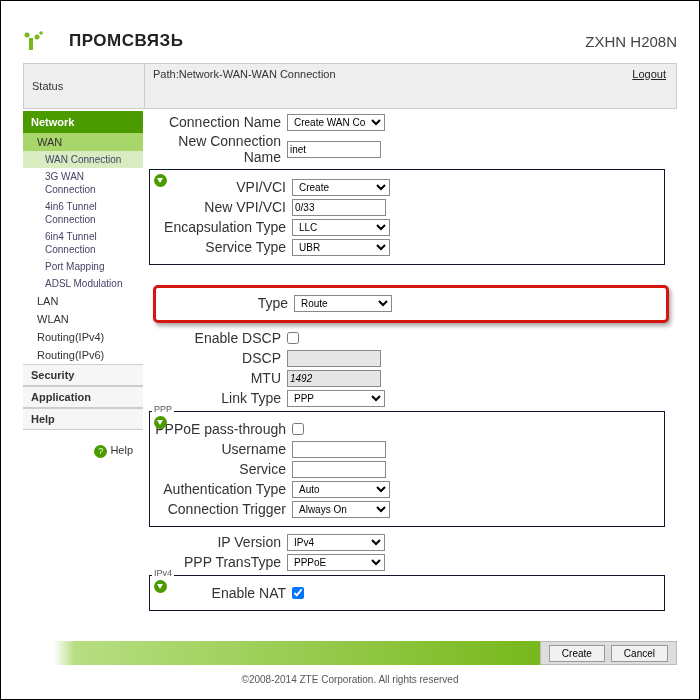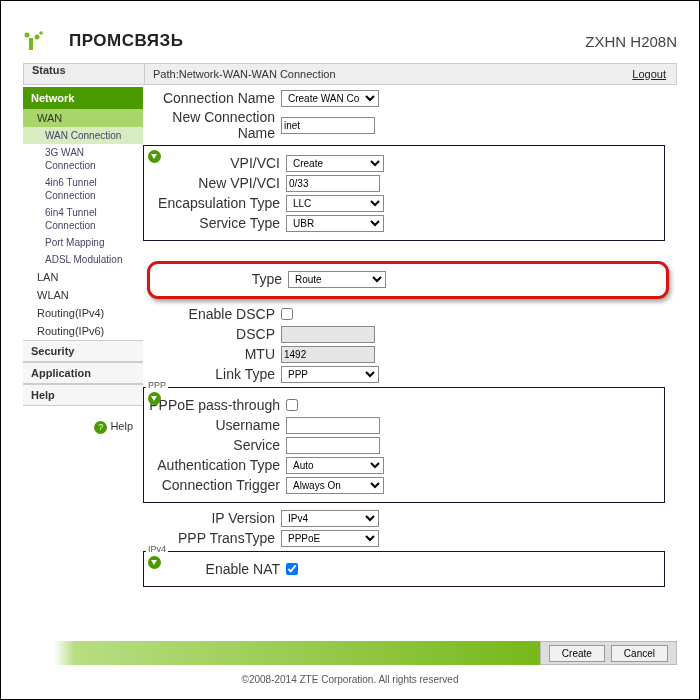--- a/index.html
+++ b/index.html
@@ -3,46 +3,46 @@
 <meta charset="utf-8">
 <style>
   * { box-sizing: border-box; margin: 0; padding: 0; }
   body { font-family: Verdana, Arial, sans-serif; font-size: 11px; color: #333; background: #fff; }
   .frame { width: 700px; height: 700px; border: 1px solid #000; position: relative; padding: 30px 22px 0 22px; }
   .header { display: flex; justify-content: space-between; align-items: center; margin-bottom: 12px; }
   .logo { display: flex; align-items: center; gap: 22px; }
   .logo-text { font-family: Arial, sans-serif; font-size: 17px; font-weight: 900; letter-spacing: 0.5px; color: #222; }
   .model { font-size: 15px; color: #444; font-weight: 400; }
   .status-bar { display: flex; background: #eee; border: 1px solid #ccc; font-size: 11px; }
-  .status-label { width: 120px; padding: 0 8px; font-weight: bold; }
+  .status-label { width: 120px; padding: 16px 8px; font-weight: normal; }
   .status-path { flex: 1; padding: 4px 8px; border-left: 1px solid #ccc; }
   .status-logout { padding: 4px 10px; text-decoration: underline; cursor: pointer; color: #222; }
-  .body { display: flex; margin-top: 2px; height: 545px; }
+  .body { display: flex; gap: 6px; margin-top: 2px; height: 545px; }
   .sidebar { width: 120px; }
   .menu-cat { display: block; padding: 4px 8px; font-weight: bold; border-top: 1px solid #ccc; border-bottom: 1px solid #ccc; background: #f6f6f6; font-size: 11px; cursor: pointer; }
   .menu-cat.active { background: #4b9a00; color: #fff; border-color: #4b9a00; }
   .menu-item { display: block; padding: 3px 8px 3px 14px; font-size: 11px; color: #333; cursor: pointer; }
   .menu-item.active { background: #a8d66a; }
   .menu-sub { display: block; padding: 2px 8px 2px 22px; font-size: 10px; color: #446; line-height: 1.3; cursor: pointer; }
   .menu-sub.active { background: #d7ecc0; }
   .help-link { margin-top: 14px; text-align: right; padding-right: 10px; }
   .help-badge { display: inline-block; width: 13px; height: 13px; border-radius: 50%; background: #4b9a00; color: #fff; text-align: center; font-size: 9px; line-height: 13px; margin-right: 3px; }
   .content { flex: 1; overflow: hidden; font-size: 10px; }
   .row { display: flex; align-items: center; margin: 2px 0; min-height: 18px; }
   .lbl { width: 138px; text-align: right; padding-right: 6px; font-size: 14px; color: #333; }
   select, input[type=text] { font-size: 10px; height: 17px; border: 1px solid #888; background: #fff; padding: 0 2px; }
   select { width: 98px; }
   input[type=text] { width: 94px; }
-  input[type=text].ro { background: #e6e6e6; }
+  input[type=text].ro { background: #e6e6e6; font-style: italic; }
   input[type=checkbox] { width: 12px; height: 12px; }
   .panel { border: 1px solid #0f172a; margin: 4px 12px 6px 0; position: relative; padding: 6px 4px 6px 4px; }
   .panel-tag { position: absolute; left: 2px; top: -8px; font-size: 9px; background: #fff; padding: 0 2px; color: #555; }
   .collapse-dot { position: absolute; left: 4px; top: 4px; width: 13px; height: 13px; border-radius: 50%; background: #4b9a00; }
   .collapse-dot::before { content: ""; position: absolute; left: 3px; top: 4px; border-left: 3.5px solid transparent; border-right: 3.5px solid transparent; border-bottom: 5px solid #fff; transform: rotate(180deg); }
-  .highlight-wrap { border: 3px solid #d4160e; border-radius: 11px; padding: 4px 8px 6px 8px; margin: 20px 8px 6px 4px; box-shadow: 2px 3px 4px rgba(0,0,0,0.35); background: #fff; }
+  .highlight-wrap { border: 3px solid #d4160e; border-radius: 5px; padding: 4px 8px 6px 8px; margin: 20px 8px 6px 4px; box-shadow: 2px 3px 4px rgba(0,0,0,0.35); background: #fff; }
   .footer-bar { position: absolute; left: 22px; right: 22px; bottom: 34px; height: 24px; display: flex; }
   .footer-stripe { flex: 1; background: linear-gradient(90deg, #fff 0%, #fff 6%, #b7de82 10%, #77b81b 100%); position: relative; }
   .footer-btns { background: #ddd; display: flex; align-items: center; gap: 6px; padding: 0 8px; border: 1px solid #bbb; }
   .btn { font-size: 10px; padding: 2px 12px; background: #f1f1f1; border: 1px solid #999; cursor: pointer; }
   .copyright { position: absolute; left: 0; right: 0; bottom: 14px; text-align: center; font-size: 10px; color: #555; }
   .logo-svg { width: 24px; height: 20px; }
 </style>
 </head>
 <body>
 <div class="frame">

